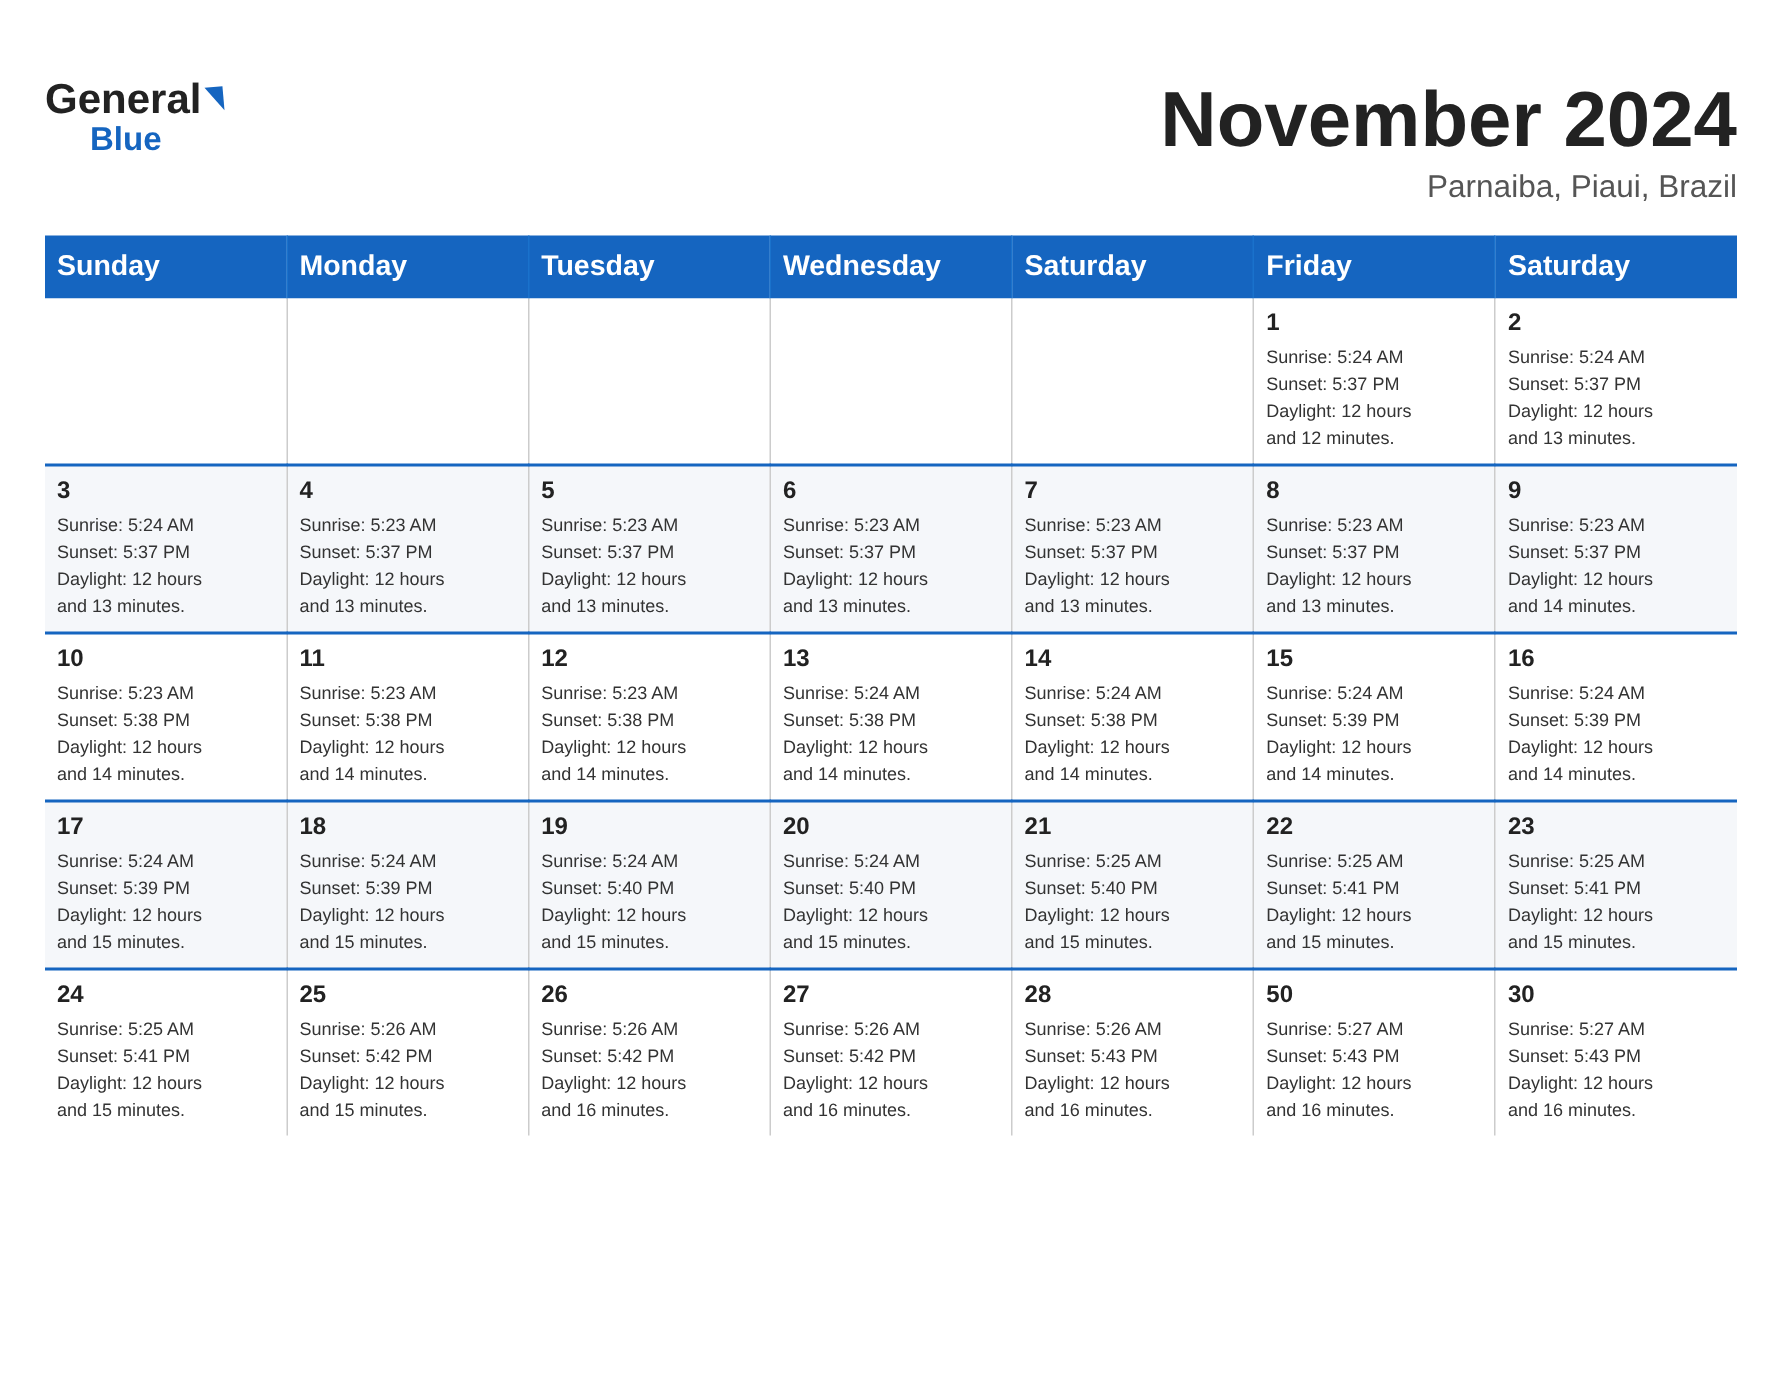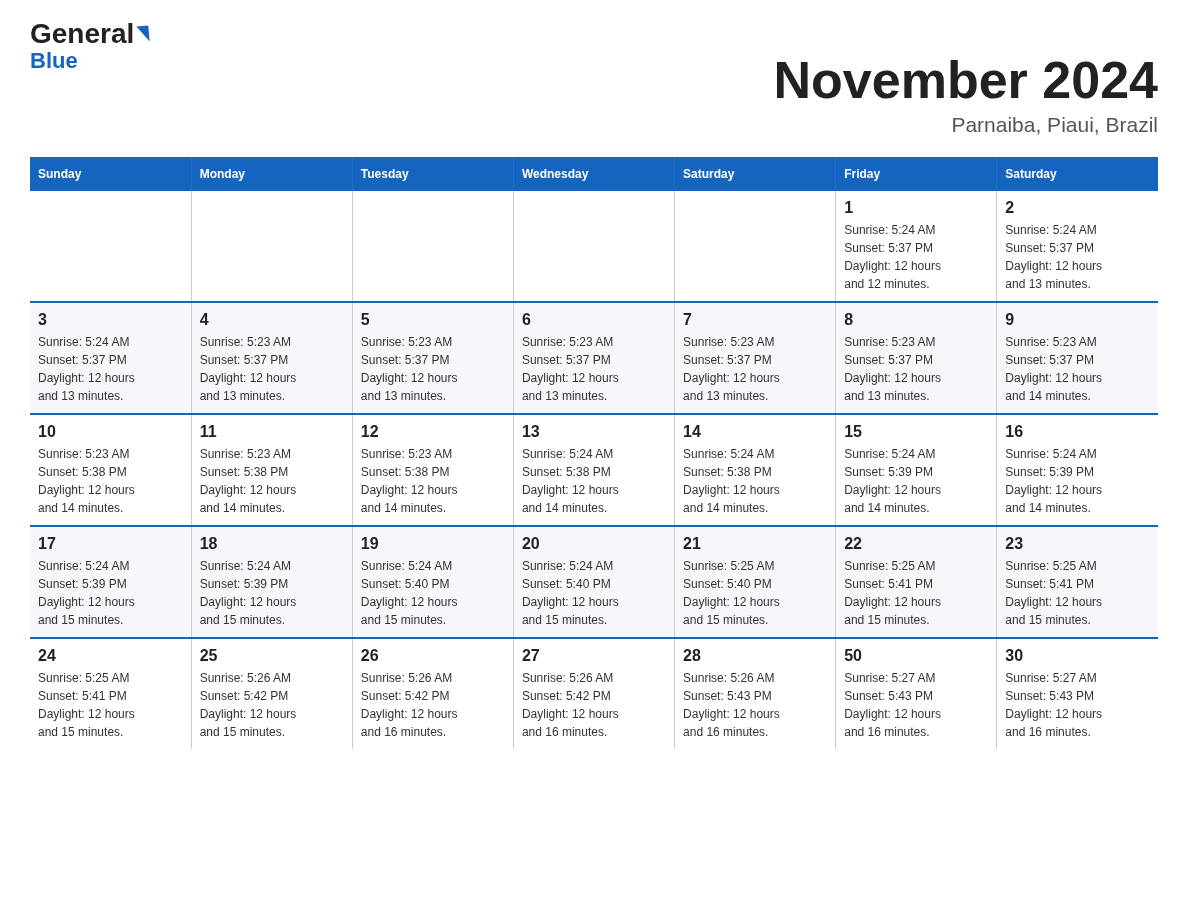--- a/index.html
+++ b/index.html
@@ -6,38 +6,39 @@
     body {
       font-family: Arial, sans-serif;
       background: #fff;
       width: 1188px;
       min-height: 918px;
       padding: 20px 30px;
     }
     .header {
       display: flex;
       justify-content: space-between;
-      align-items: flex-start;
+      align-items: center;
       margin-bottom: 20px;
     }
     .logo {
       display: flex;
       flex-direction: column;
       align-items: flex-start;
     }
     .logo-general {
       font-size: 28px;
       font-weight: bold;
       color: #222;
       line-height: 1;
     }
     .logo-blue {
       font-size: 22px;
       font-weight: bold;
       color: #1565c0;
+      margin-left: 30px;
     }
     .title-section {
       text-align: right;
       margin-top: 32px;
     }
     .month-title {
       font-size: 52px;
       font-weight: bold;
       color: #222;
       line-height: 1.1;
@@ -50,21 +51,21 @@
     table {
       width: 100%;
       border-collapse: collapse;
       table-layout: fixed;
     }
     thead tr {
       background-color: #1565c0;
     }
     thead th {
       color: #fff;
-      font-size: 12px;
+      font-size: 19px;
       font-weight: bold;
       padding: 10px 8px;
       text-align: left;
       border-right: 1px solid #1a72cc;
     }
     thead th:last-child {
       border-right: none;
     }
     tbody tr {
       border-bottom: 2px solid #1565c0;

